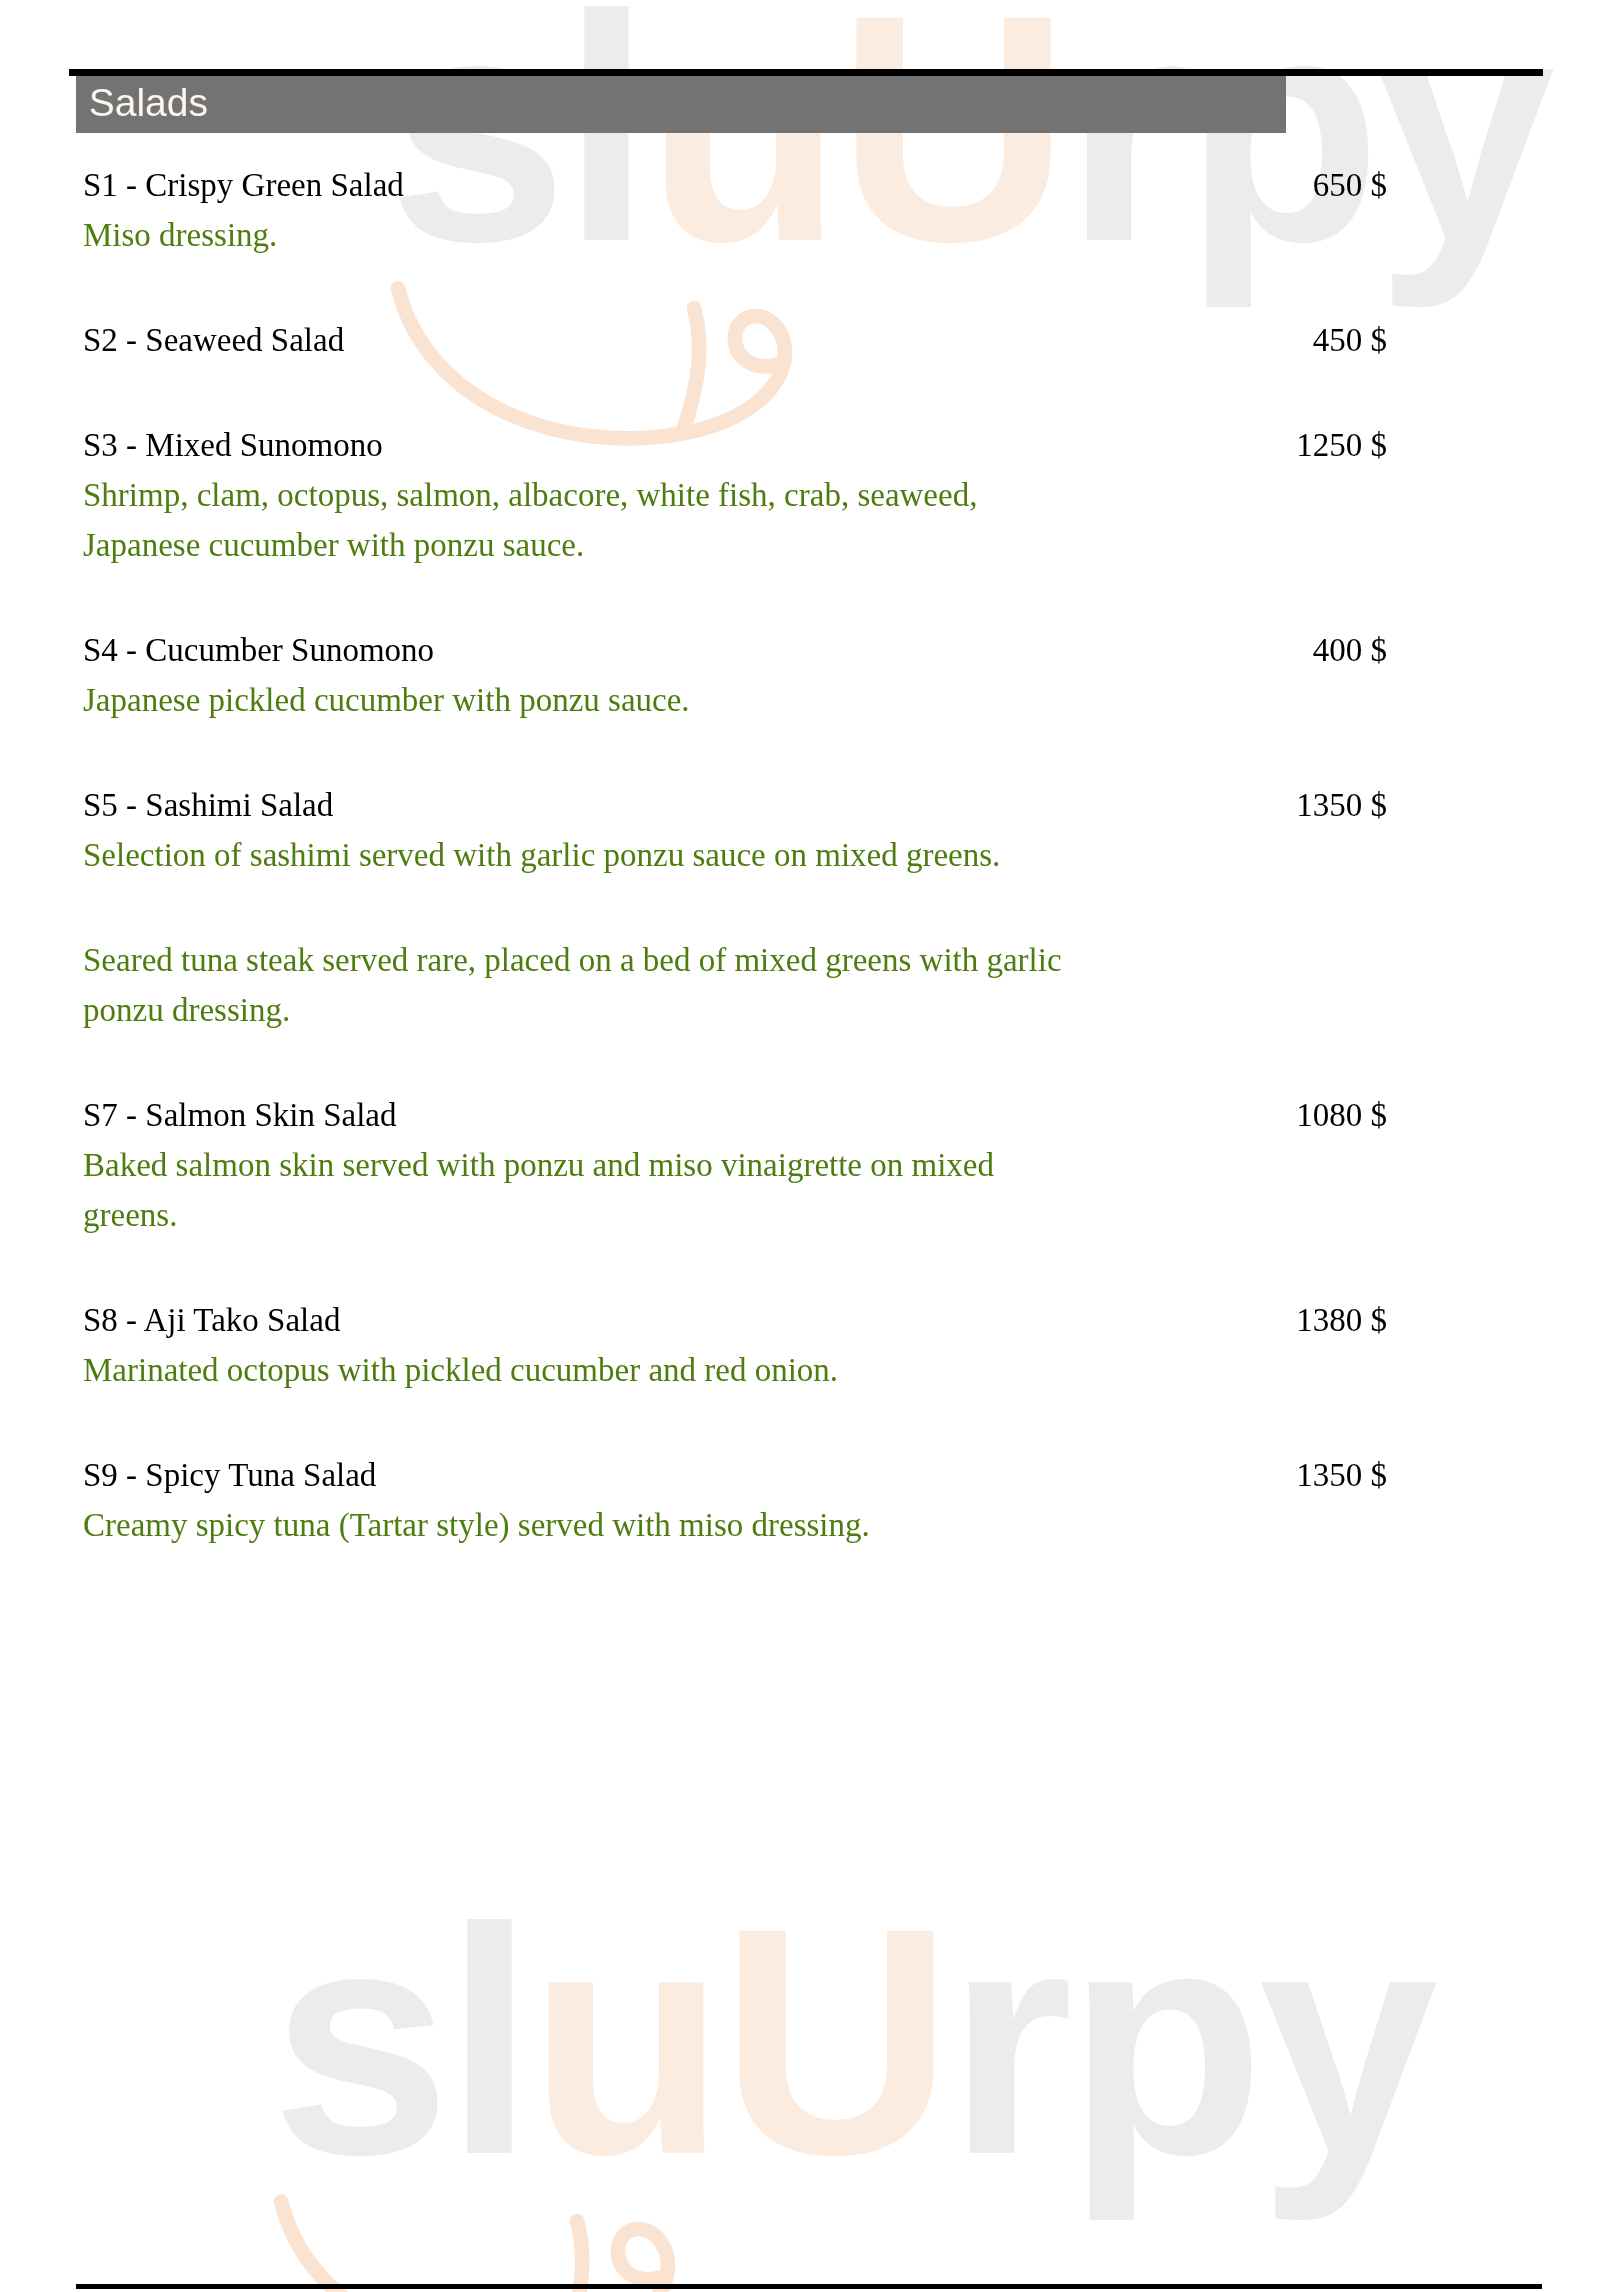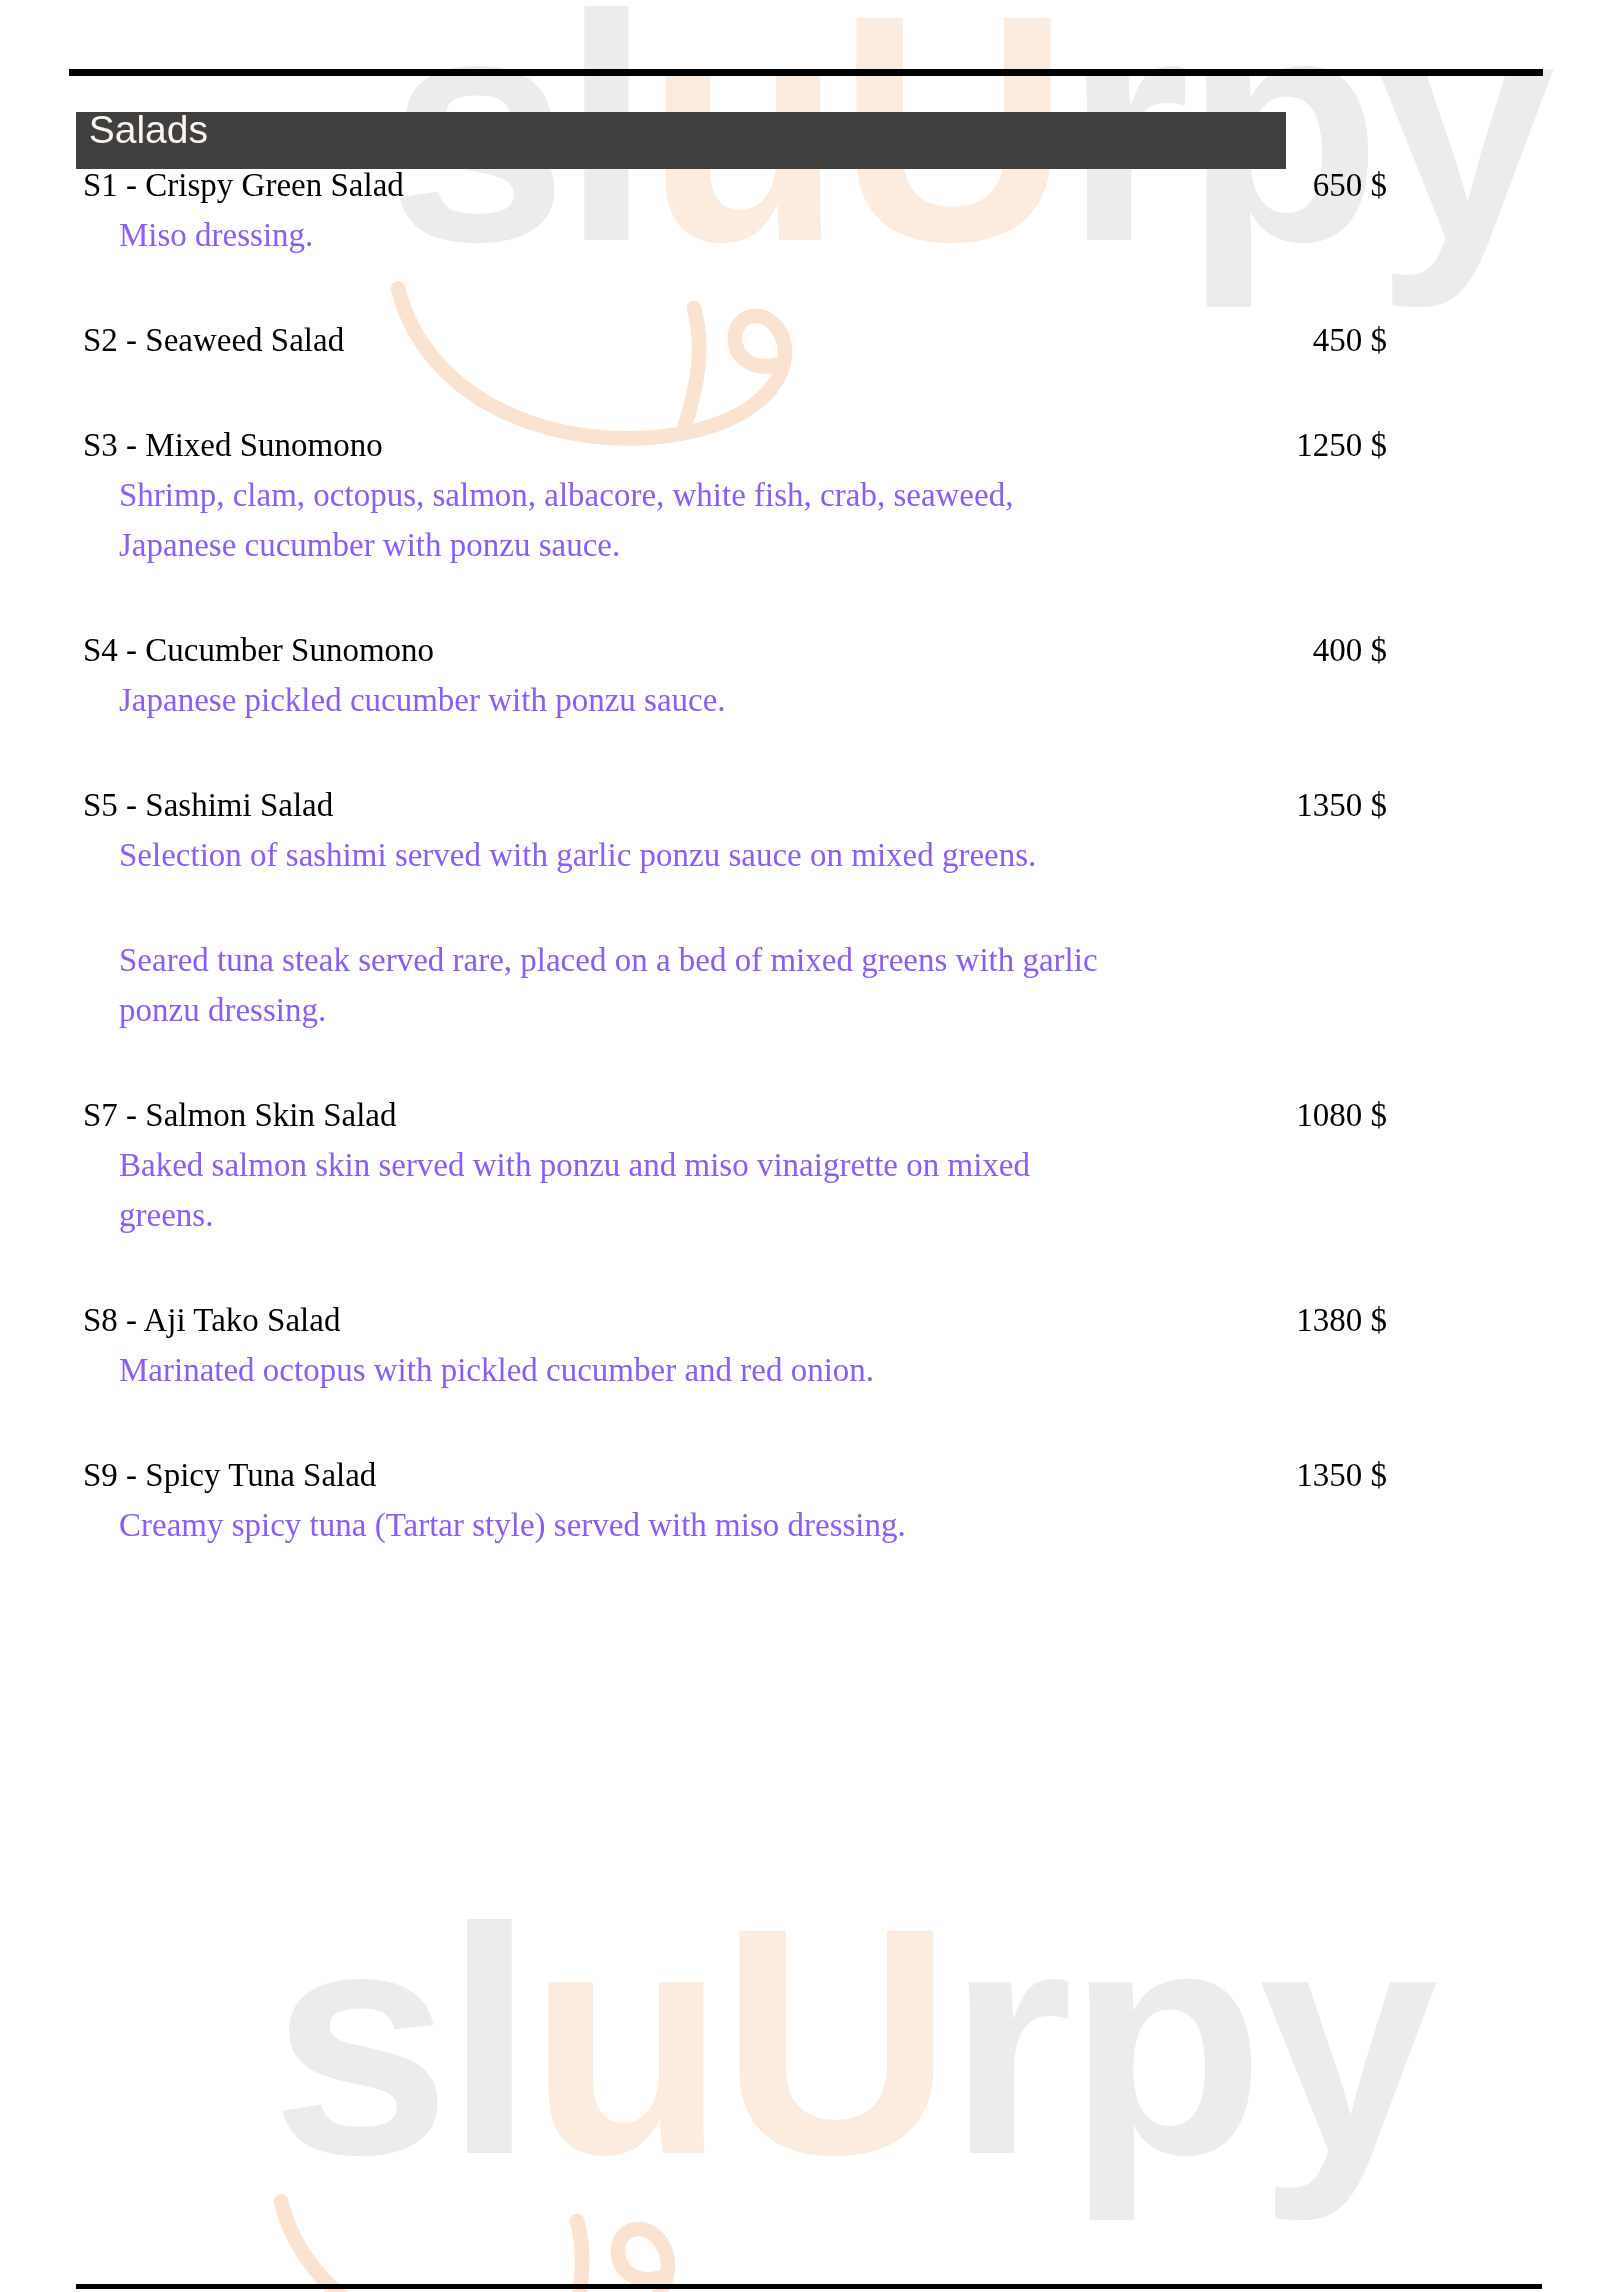--- a/index.html
+++ b/index.html
@@ -57,24 +57,24 @@
     width:1466px; height:4.9px;
     background:#000000;
     z-index:2;
   }
 
   
   .section-header {
     position:absolute;
     left:76px; top:76px;
     width:1210px; height:57px;
-    background:#404040;
+    background:#737373;
     z-index:2;
     display:flex;
-    margin-top:36px;
+    align-items:center;
   }
   .section-header .title {
     font-family:"Liberation Sans", sans-serif;
     font-size:39px;
     font-weight:normal;
     color:#fdf6ec;
     line-height:1;
     padding-left:12.7px;
     position:relative;
     top:-2px;
@@ -105,23 +105,22 @@
   .item-price {
     font-size:33px;
     line-height:50px;
     color:#000;
     white-space:nowrap;
     flex:0 0 auto;
   }
   .item-desc {
     font-size:33px;
     line-height:50px;
-    color:#8b5cf6;
+    color:#4d7c0f;
     max-width:985px;
-    margin-left:36px;
   }
 </style>
 </head>
 <body>
 
 <div class="watermark wm-top">
   <span class="wm-gray">sl</span><span class="wm-peach">uU</span><span class="wm-gray">rpy</span>
 </div>
 <div class="wm-swoosh wm-swoosh-top">
   <svg width="608" height="294" viewBox="0 0 620 300" xmlns="http://www.w3.org/2000/svg">

